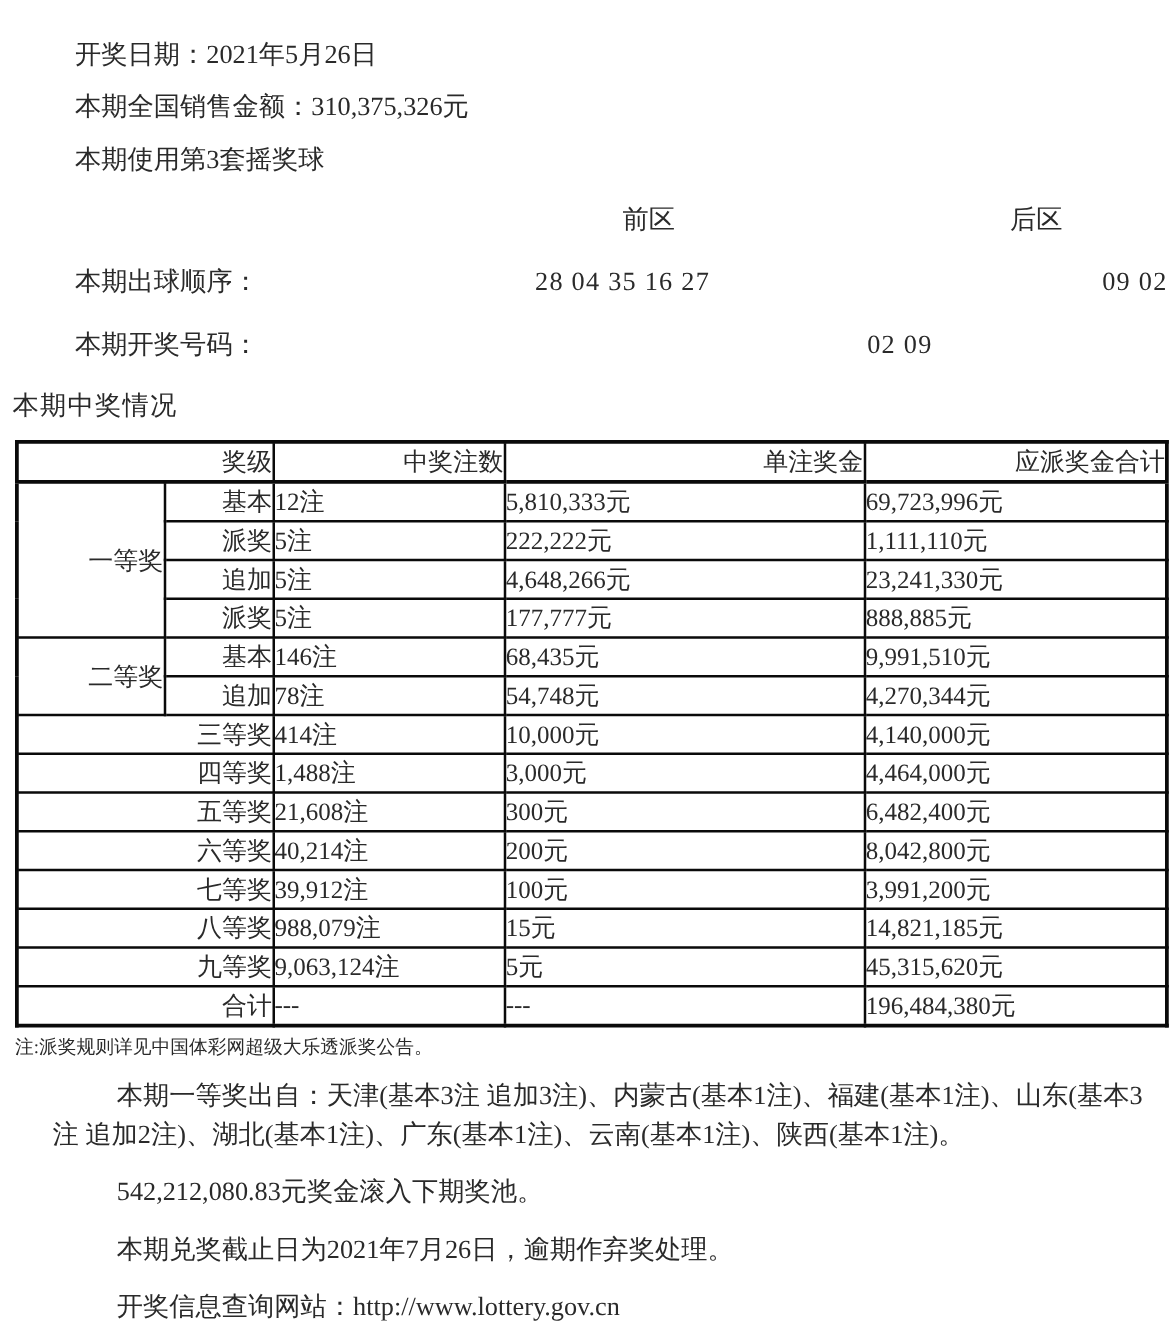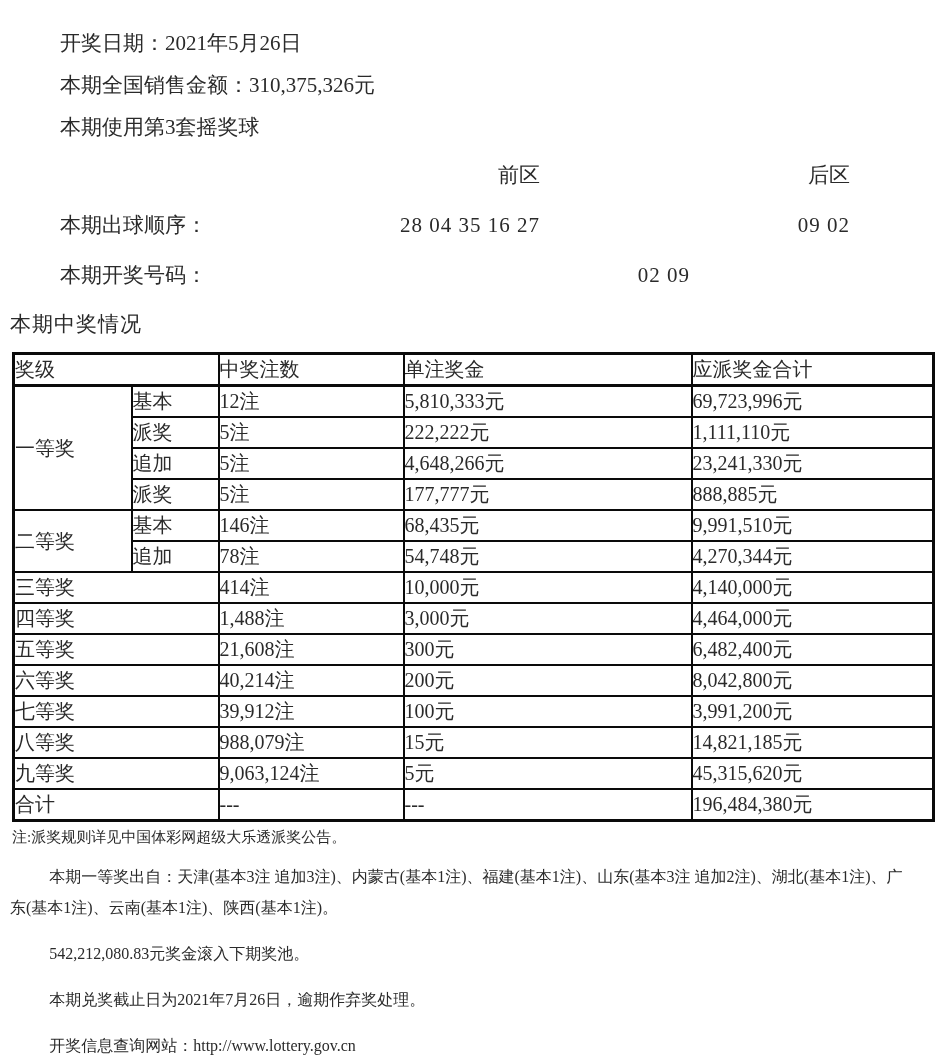--- a/index.html
+++ b/index.html
@@ -21,21 +21,21 @@
   }
 
   .zone-grid {
     display: grid;
     grid-template-columns: 300px 180px 150px 160px;
     margin-left: 50px;
     font-size: 21px;
     line-height: 26px;
   }
   .zone-header { margin-top: 22px; }
-  .num-row { margin-top: 24px; }
+  .num-row { margin-top: 24px; gap: 28px; }
   .center { text-align: right; }
   .nums { letter-spacing: 1px; white-space: nowrap; }
 
   .table-title {
     text-align: left;
     font-size: 21px;
     margin-top: 22px;
     margin-bottom: 14px;
     letter-spacing: 1px;
   }
@@ -50,33 +50,34 @@
   }
   table.prize-table th, table.prize-table td {
     border: 2px solid #0a0a0a;
     height: 27px;
     padding: 1px 0;
     font-weight: normal;
     overflow: hidden;
     white-space: nowrap;
   }
   table.prize-table thead th { height: 29px; border-bottom: 3px solid #0a0a0a; }
-  .c-label { text-align: left; }
+  .c-label { text-align: right; }
   .c-num { text-align: left; padding-right: 10px !important; }
 
   .rule-note {
     font-size: 15px;
     margin-top: 6px;
     margin-left: 2px;
   }
   .para {
-    font-size: 16px;
+    font-size: 21px;
     line-height: 31px;
     text-indent: 2.45em;
     margin-top: 14px;
+    margin-left: 32px;
   }
   .para + .para { margin-top: 15px; }
   .spaced { margin-top: 17px; }
 </style>
 </head>
 <body>
 
 <div class="page">
 
   <p class="info-line">开奖日期：2021年5月26日</p>

